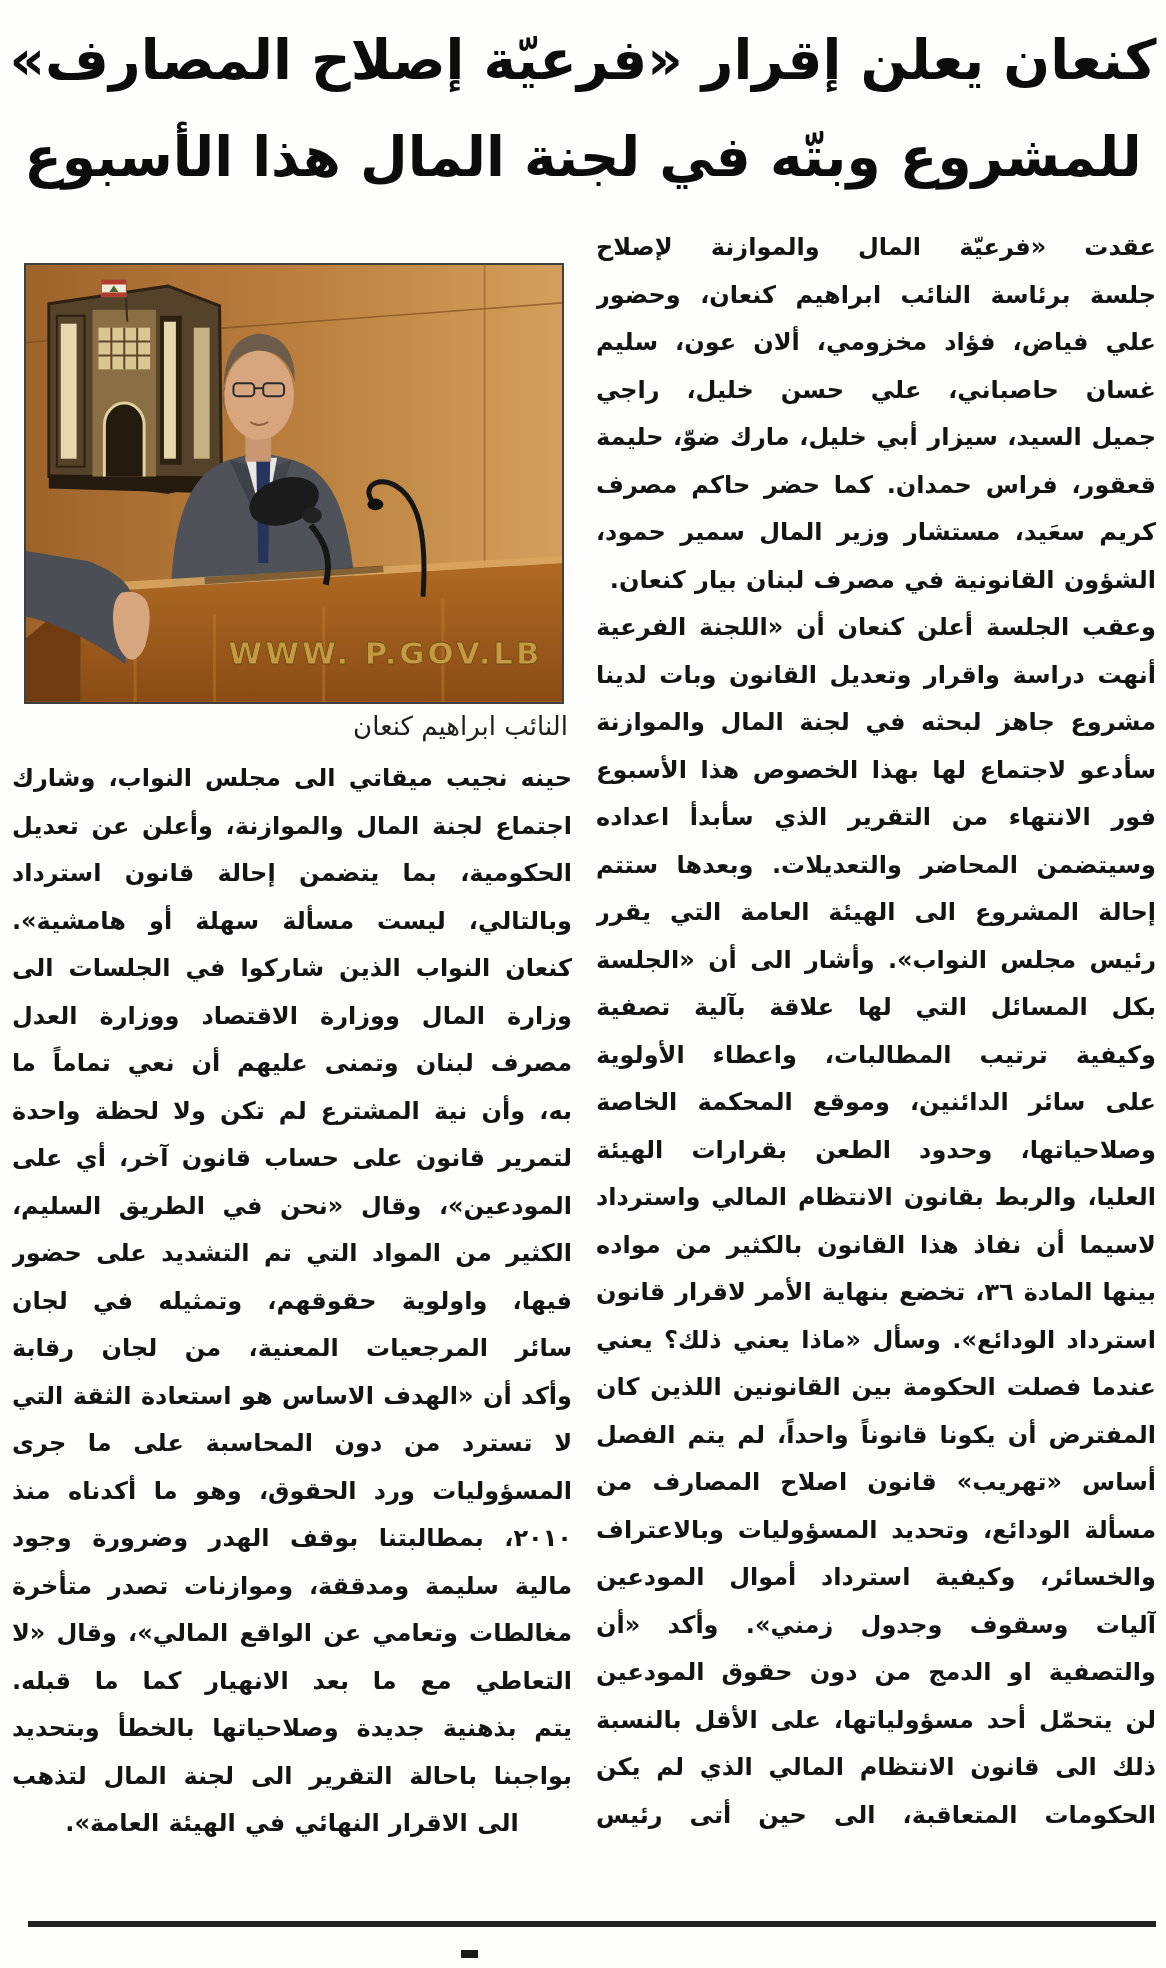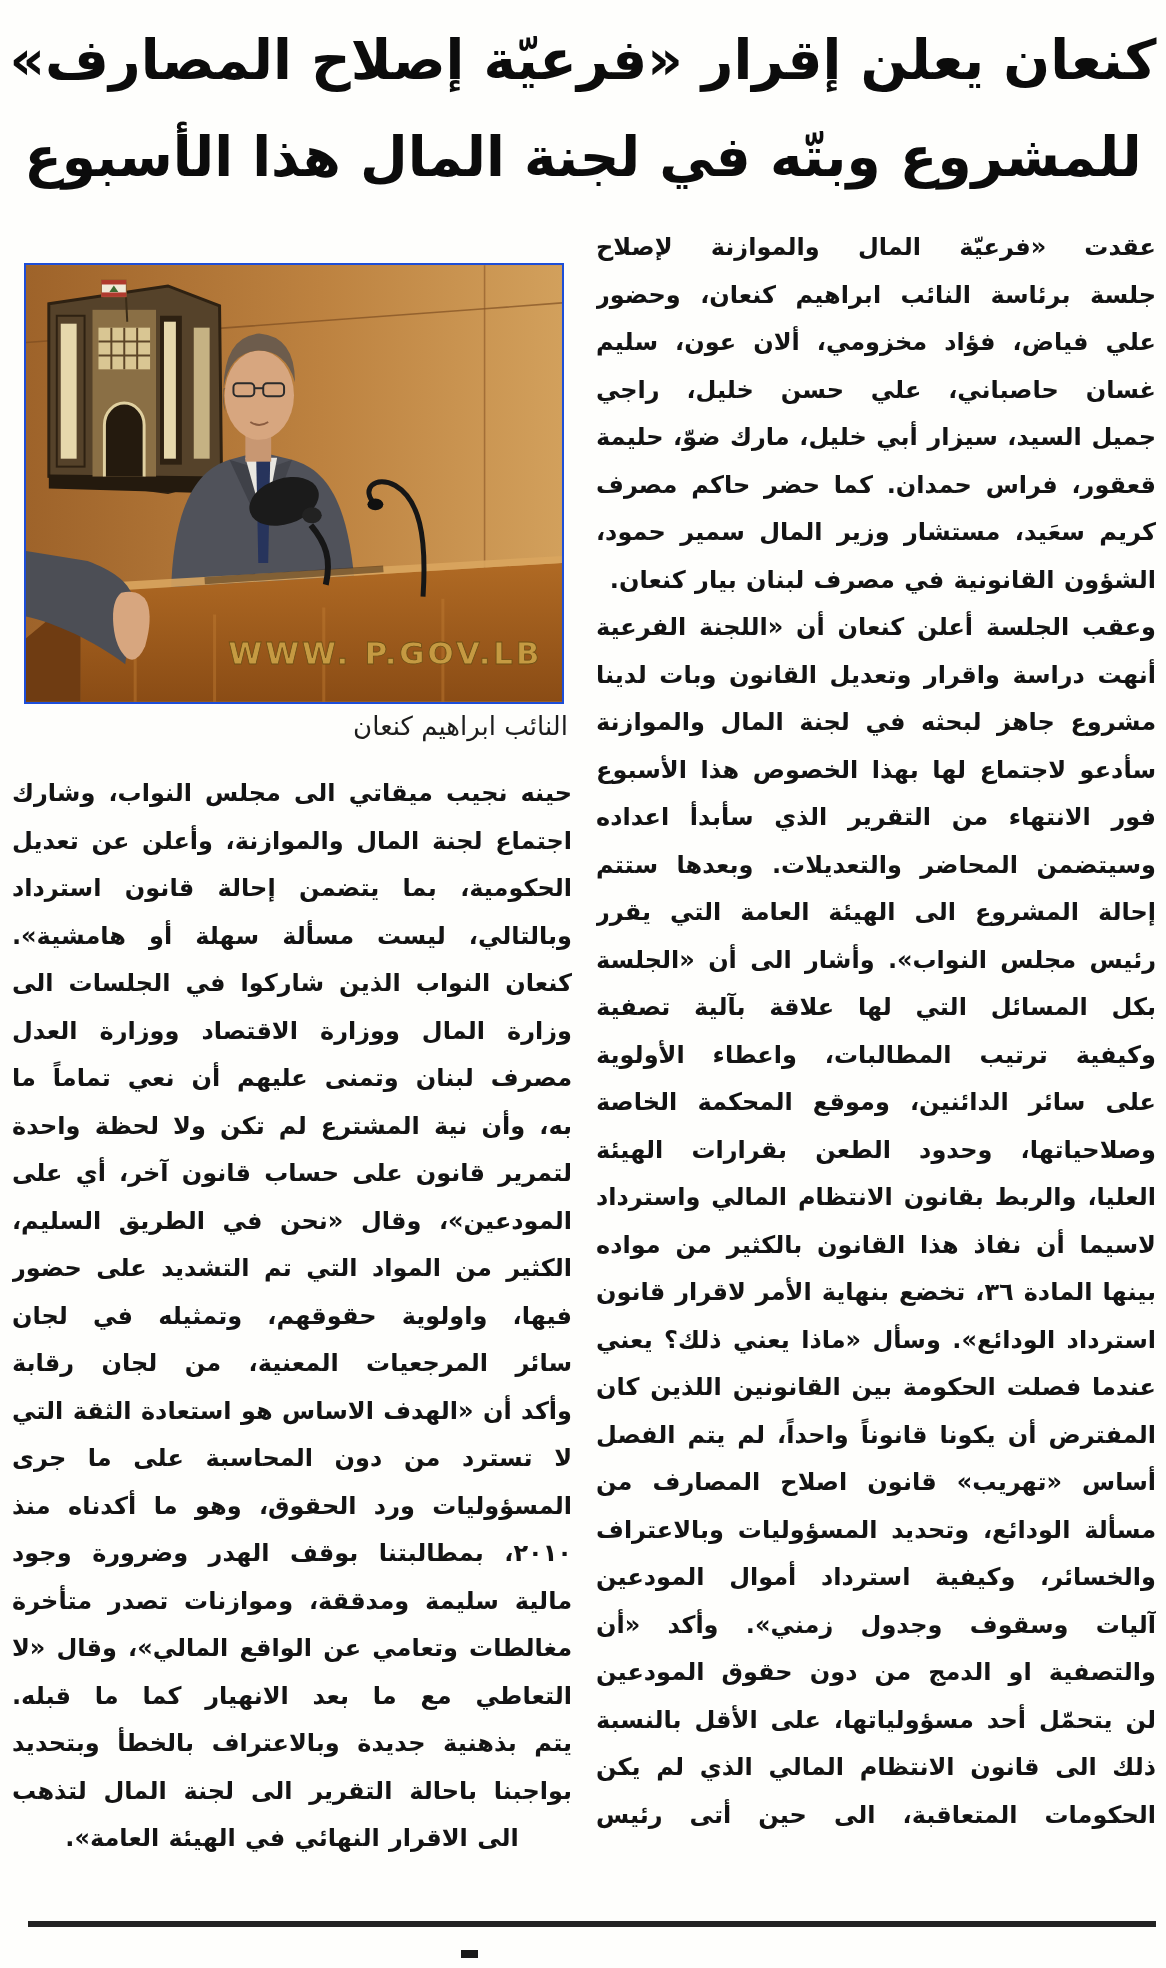--- a/index.html
+++ b/index.html
@@ -12,23 +12,23 @@
 
   
   .col{position:absolute;width:560px;direction:rtl;font-weight:bold;font-size:24px;color:#141414;}
   .col-first{top:224px;right:10px;}
   .col-second{top:263px;left:12px;}
   .tline{height:47.5px;line-height:46px;text-align:justify;text-align-last:justify;overflow:hidden;word-spacing:1px;}
   .tline.a-r{text-align-last:right;}
   .tline.a-c{text-align-last:center;}
 
   
-  .photo-frame{display:block;width:536px;margin:0 8px 0 0;border:2px solid #1d4ed8;background:#b97a38;}
+  .photo-frame{display:block;width:536px;margin:0 8px 0 0;border:2px solid #404040;background:#b97a38;}
   .photo-frame svg{display:block;}
-  .caption{height:44px;line-height:44px;font-size:26px;font-weight:normal;color:#1d1d1d;text-align:right;padding-right:4px;margin-bottom:22px;}
+  .caption{height:44px;line-height:44px;font-size:26px;font-weight:normal;color:#1d1d1d;text-align:right;padding-right:4px;margin-bottom:7px;}
 
   
   .rule{position:absolute;left:28px;top:1921px;width:1128px;height:6px;background:#232323;}
   .cutoff-mark{position:absolute;left:461px;top:1950px;width:17px;height:8px;background:#1a1a1a;}
 </style>
 </head>
 <body>
 
 <div class="page">
 
@@ -173,21 +173,21 @@
         <div class="tline">الكثير من المواد التي تم التشديد على حضور المودع</div>
         <div class="tline">فيها، واولوية حقوقهم، وتمثيله في لجان التصفية، على</div>
         <div class="tline">سائر المرجعيات المعنية، من لجان رقابة ودائنين».</div>
         <div class="tline">وأكد أن «الهدف الاساس هو استعادة الثقة التي</div>
         <div class="tline">لا تسترد من دون المحاسبة على ما جرى وتحديد</div>
         <div class="tline">المسؤوليات ورد الحقوق، وهو ما أكدناه منذ العام</div>
         <div class="tline">٢٠١٠، بمطالبتنا بوقف الهدر وضرورة وجود حسابات</div>
         <div class="tline">مالية سليمة ومدققة، وموازنات تصدر متأخرة وفيها</div>
         <div class="tline">مغالطات وتعامي عن الواقع المالي»، وقال «لا يمكن</div>
         <div class="tline">التعاطي مع ما بعد الانهيار كما ما قبله. فالاصلاح</div>
-        <div class="tline">يتم بذهنية جديدة وبالاعتراف بالخطأ وبتحديد</div>
+        <div class="tline">يتم بذهنية جديدة وصلاحياتها بالخطأ وبتحديد</div>
         <div class="tline">بواجبنا باحالة التقرير الى لجنة المال لتذهب الأمور</div>
         <div class="tline a-c">الى الاقرار النهائي في الهيئة العامة».</div>
       </div>
   </div>
 
   <div class="rule"></div>
   <div class="cutoff-mark"></div>
 </div>
 
 </body></html>

